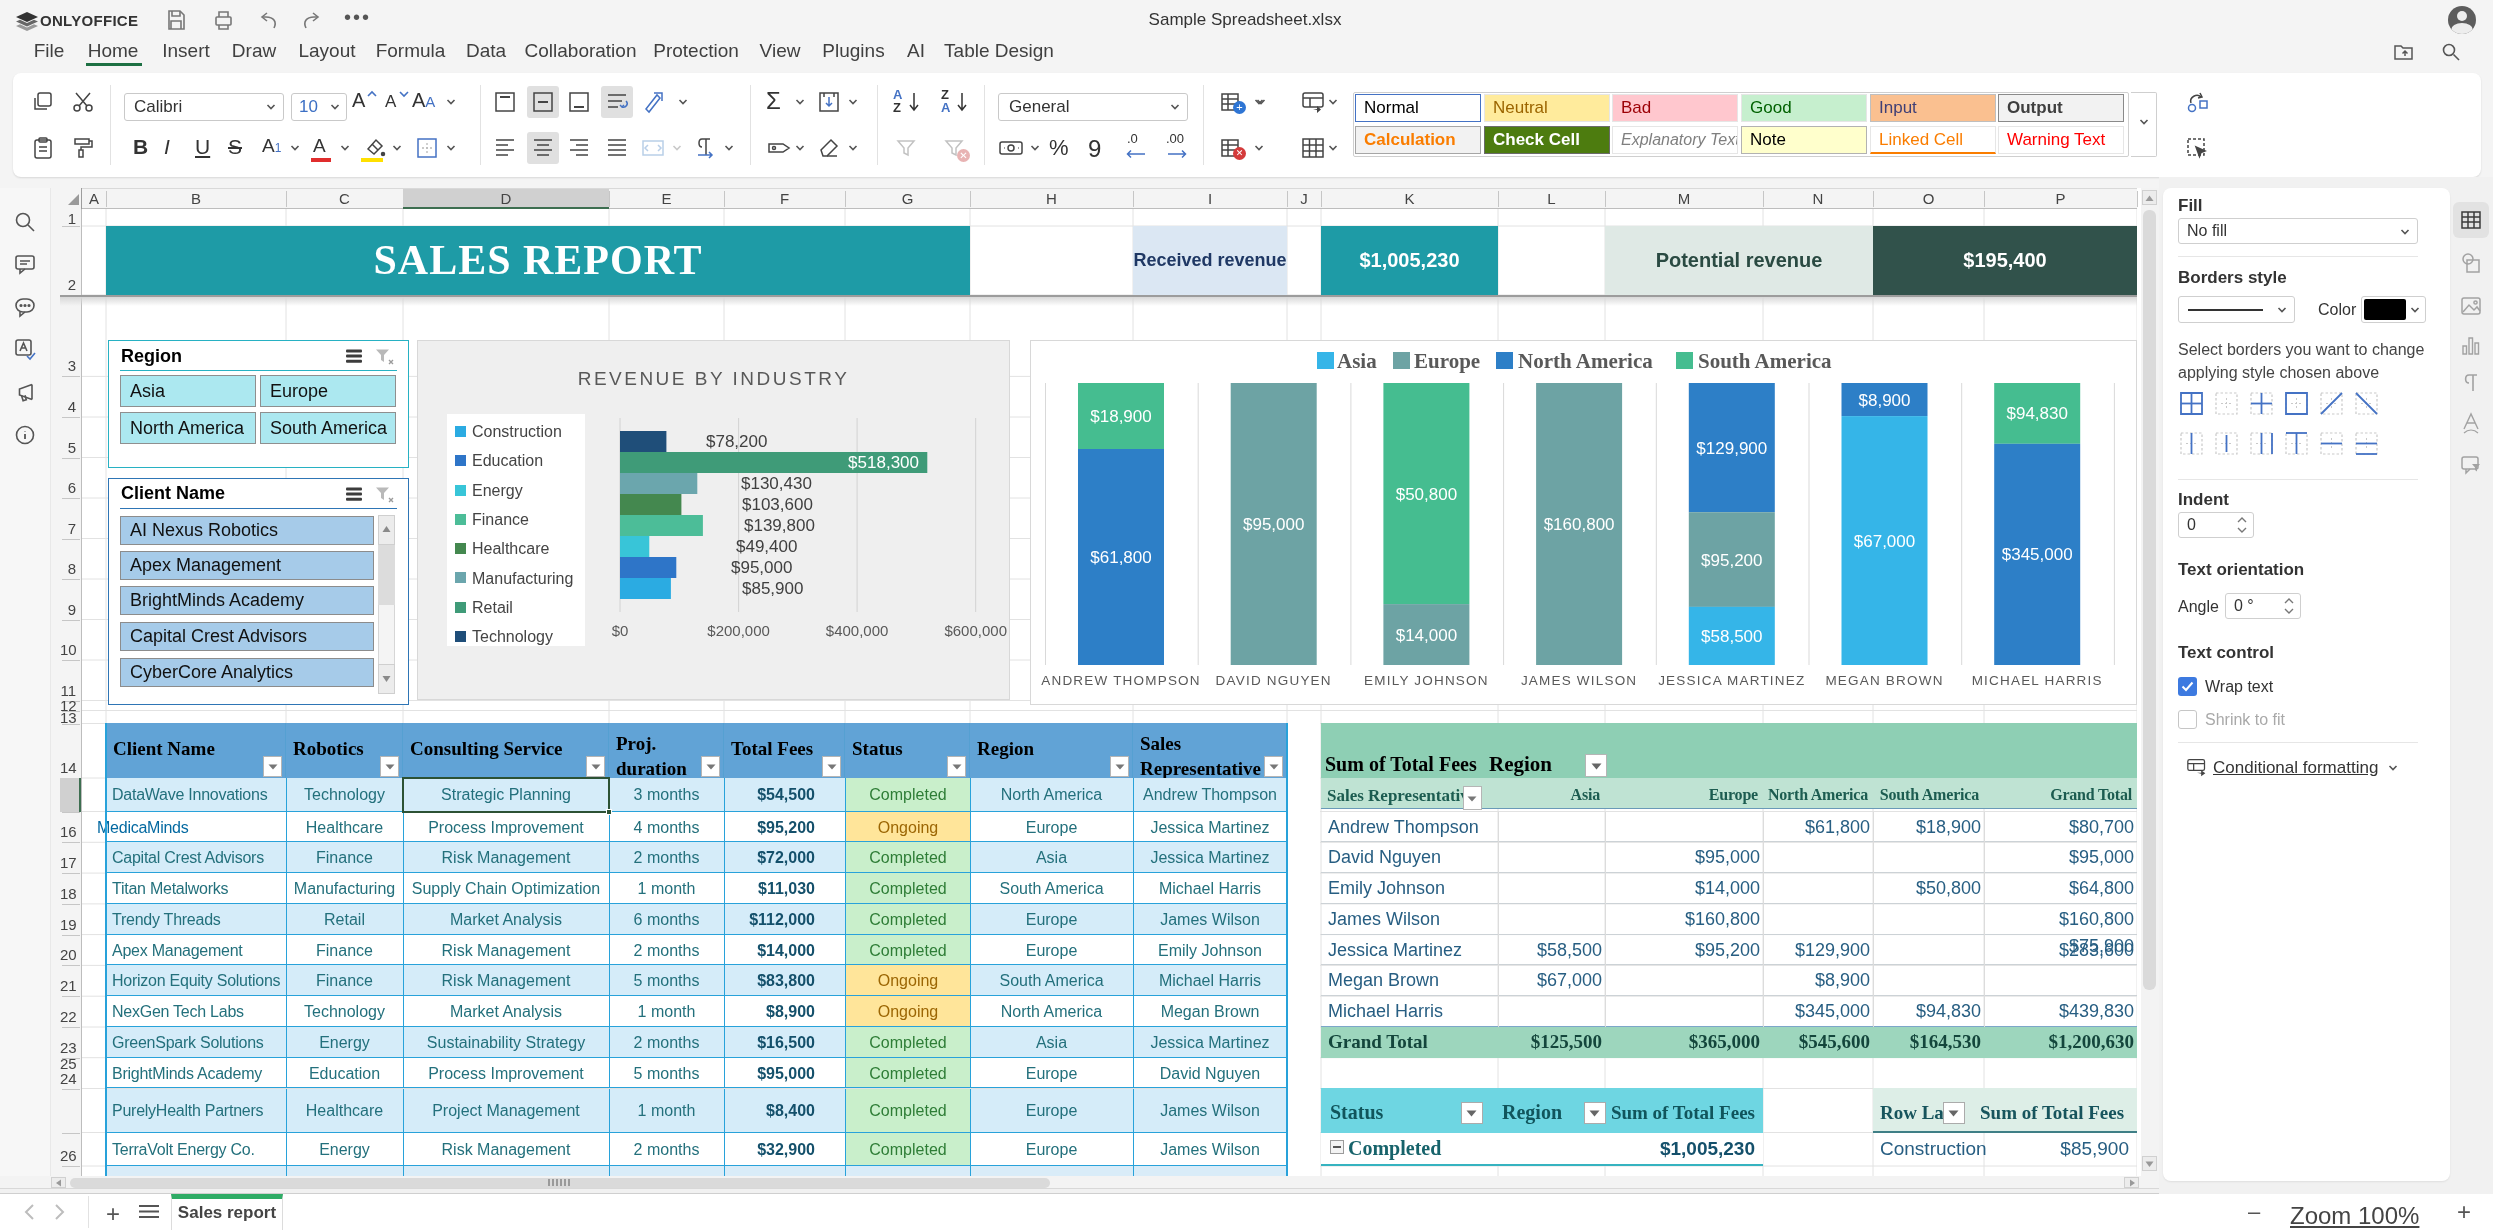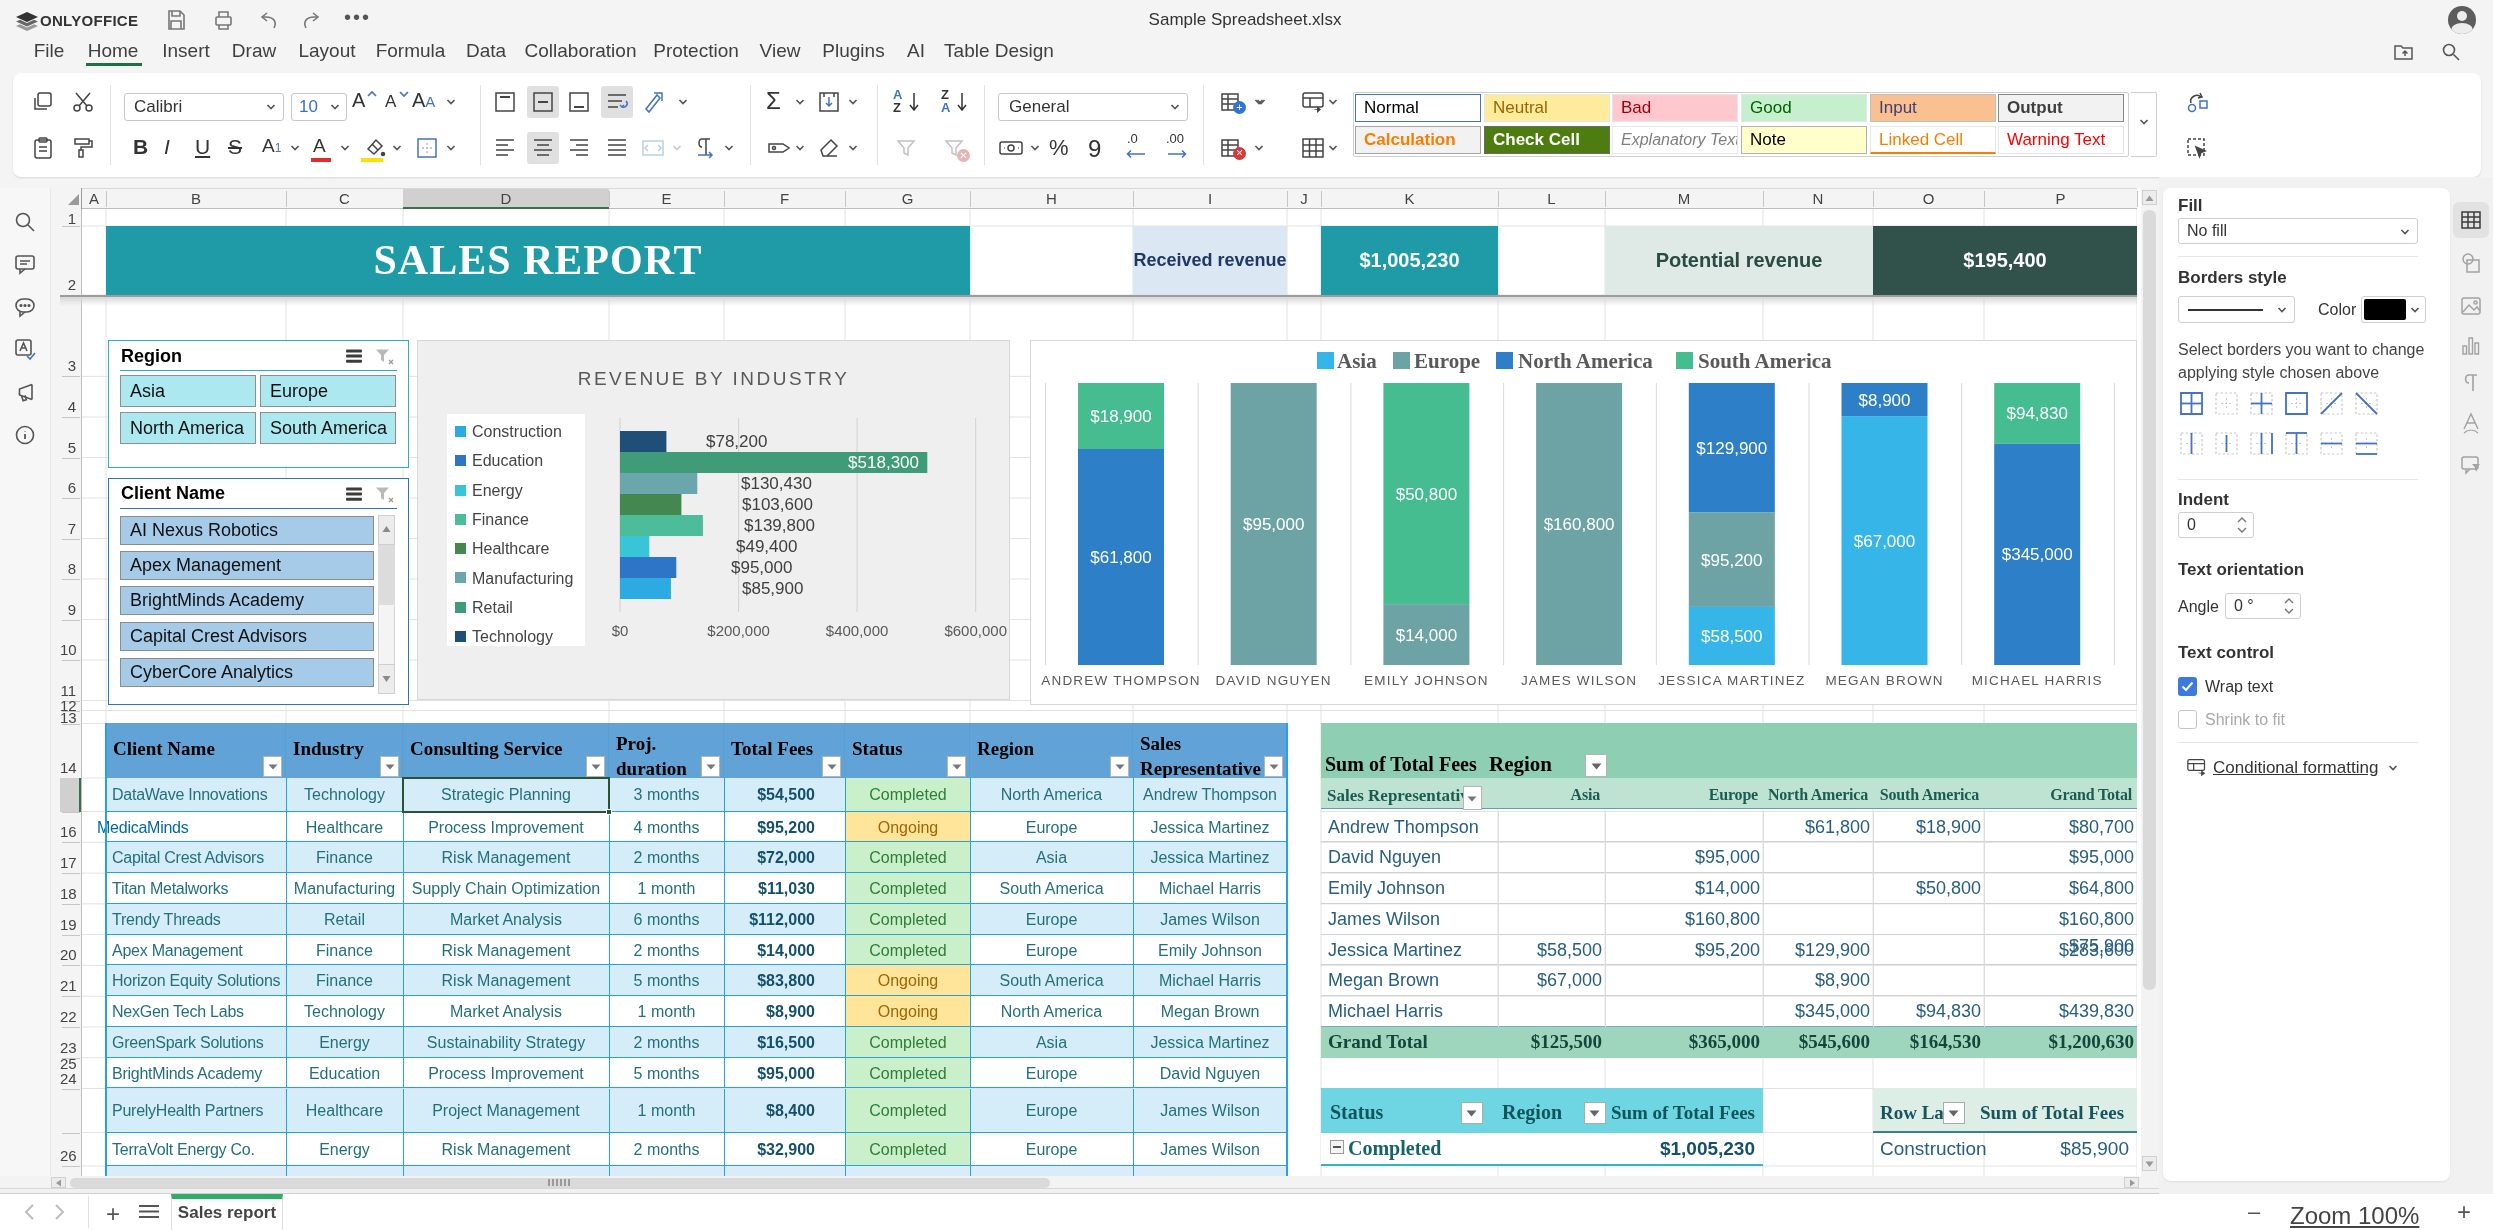--- a/index.html
+++ b/index.html
@@ -631,21 +631,21 @@
   </svg>
 <div class="abs" style="left:1288px;top:723px;width:32px;height:453px;background:#fff;"></div>
 <div class="abs" style="left:106px;top:723px;width:1181px;height:55px;background:#61a3d6;"></div>
 <div class="abs" style="left:106px;top:723px;width:180px;height:55px;border-right:1px solid #55a0d2;"></div>
 <div class="abs ser" style="left:113px;top:738px;font-size:19px;font-weight:bold;color:#000;white-space:nowrap;">Client Name</div>
 <div class="abs" style="left:263px;top:756px;width:19px;height:21px;background:#fff;border:1px solid #b5b5b5;"></div>
 <svg class="abs" style="left:268px;top:764px;" width="10" height="6" viewBox="0 0 10 6">
     <path d="M0.5 0.5 L9.5 0.5 L5 5.5 Z" fill="#777"></path>
   </svg>
 <div class="abs" style="left:286px;top:723px;width:117px;height:55px;border-right:1px solid #55a0d2;"></div>
-<div class="abs ser" style="left:293px;top:738px;font-size:19px;font-weight:bold;color:#000;white-space:nowrap;">Industry</div>
+<div class="abs ser" style="left:293px;top:738px;font-size:19px;font-weight:bold;color:#000;white-space:nowrap;">Robotics</div>
 <div class="abs" style="left:380px;top:756px;width:19px;height:21px;background:#fff;border:1px solid #b5b5b5;"></div>
 <svg class="abs" style="left:385px;top:764px;" width="10" height="6" viewBox="0 0 10 6">
     <path d="M0.5 0.5 L9.5 0.5 L5 5.5 Z" fill="#777"></path>
   </svg>
 <div class="abs" style="left:403px;top:723px;width:206px;height:55px;border-right:1px solid #55a0d2;"></div>
 <div class="abs ser" style="left:410px;top:738px;font-size:19px;font-weight:bold;color:#000;white-space:nowrap;">Consulting Service</div>
 <div class="abs" style="left:586px;top:756px;width:19px;height:21px;background:#fff;border:1px solid #b5b5b5;"></div>
 <svg class="abs" style="left:591px;top:764px;" width="10" height="6" viewBox="0 0 10 6">
     <path d="M0.5 0.5 L9.5 0.5 L5 5.5 Z" fill="#777"></path>
   </svg>

